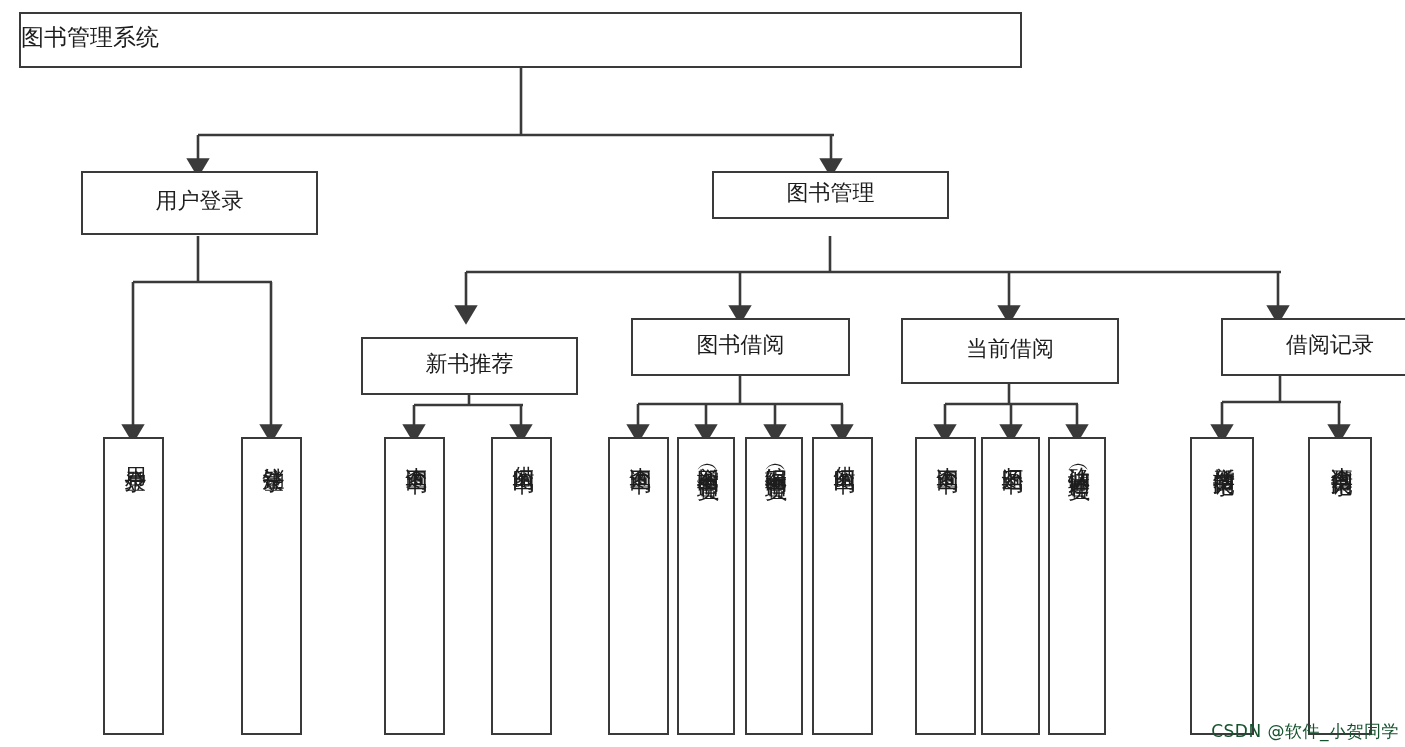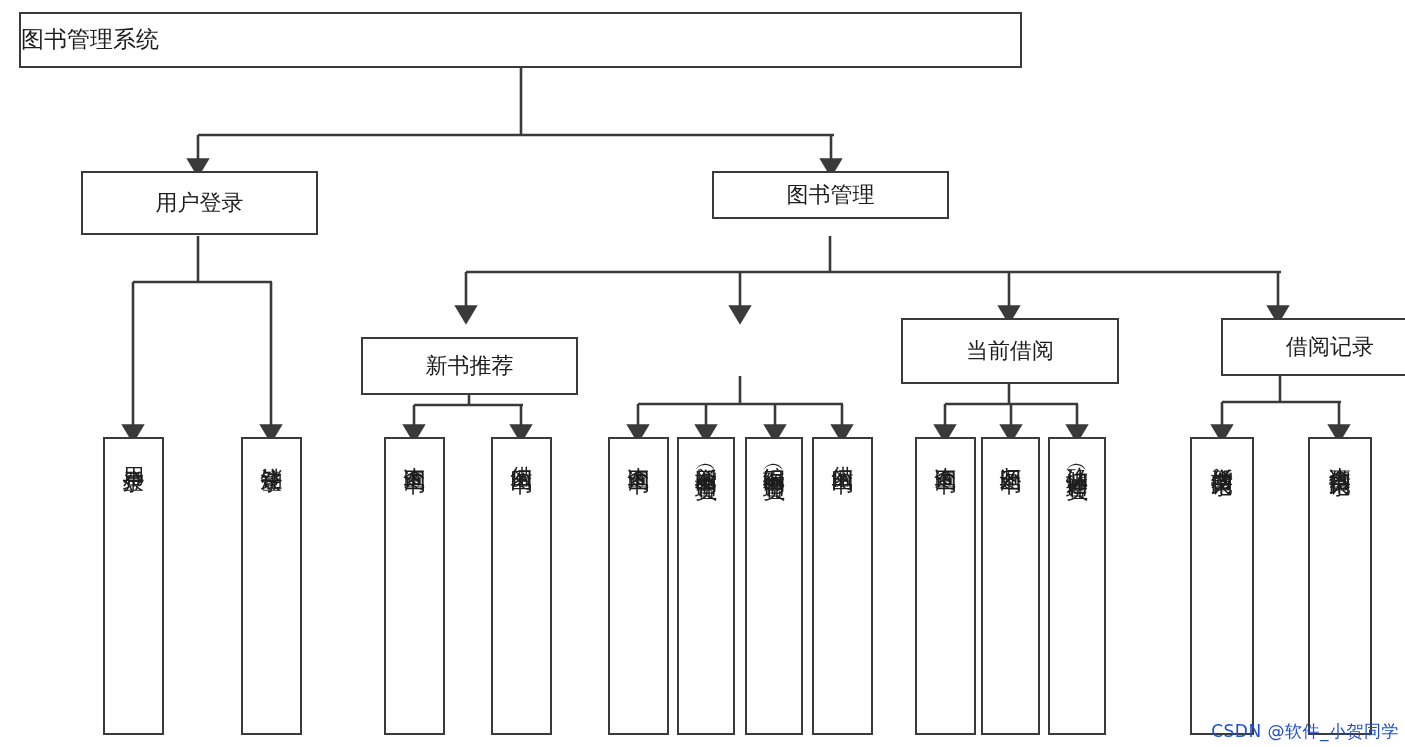--- a/index.html
+++ b/index.html
@@ -33,20 +33,21 @@
     border: 2px solid #3a3a3a;
     display: flex;
     align-items: center;
     justify-content: center;
     color: #1d1d1d;
   }
   .node-label {
     display: block;
     line-height: 1.18;
     white-space: nowrap;
+    font-family: Liberation Mono, monospace;
   }
   
   .node.root {
     justify-content: flex-start;
   }
   .node.root .node-label {
     font-size: 23px;
     padding-left: 0;
   }
   .node.level1 .node-label,
@@ -65,21 +66,21 @@
     font-size: 22px;
     letter-spacing: 2px;
     line-height: 1;
     white-space: nowrap;
   }
   .watermark {
     position: absolute;
     right: 6px;
     bottom: 4px;
     font-size: 17px;
-    color: #1d4ed8;
+    color: #14532d;
     letter-spacing: 0.5px;
     white-space: nowrap;
     user-select: none;
   }
 </style>
 </head>
 <body>
 
 <div id="diagram-root">
 
@@ -140,20 +141,23 @@
   <div class="node level1" style="left:81px; top:171px; width:237px; height:64px;">
     <span class="node-label">用户登录</span>
   </div>
   <div class="node level1" style="left:712px; top:171px; width:237px; height:48px;">
     <span class="node-label">图书管理</span>
   </div>
 
   <div class="node level2" style="left:361px; top:318px; width:217px; height:58px;margin-top:19px;">
     <span class="node-label">新书推荐</span>
   </div>
+  <div class="node level2" style="left:631px; top:318px; width:219px; height:58px;">
+    <span class="node-label">图书借阅</span>
+  </div>
   <div class="node level2" style="left:901px; top:318px; width:218px; height:66px;">
     <span class="node-label">当前借阅</span>
   </div>
   <div class="node level2" style="left:1221px; top:318px; width:218px; height:58px;">
     <span class="node-label">借阅记录</span>
   </div>
 
   <div class="node leaf" style="left:103px; top:437px; width:61px; height:298px;">
     <span class="node-label">用户登录</span>
   </div>

